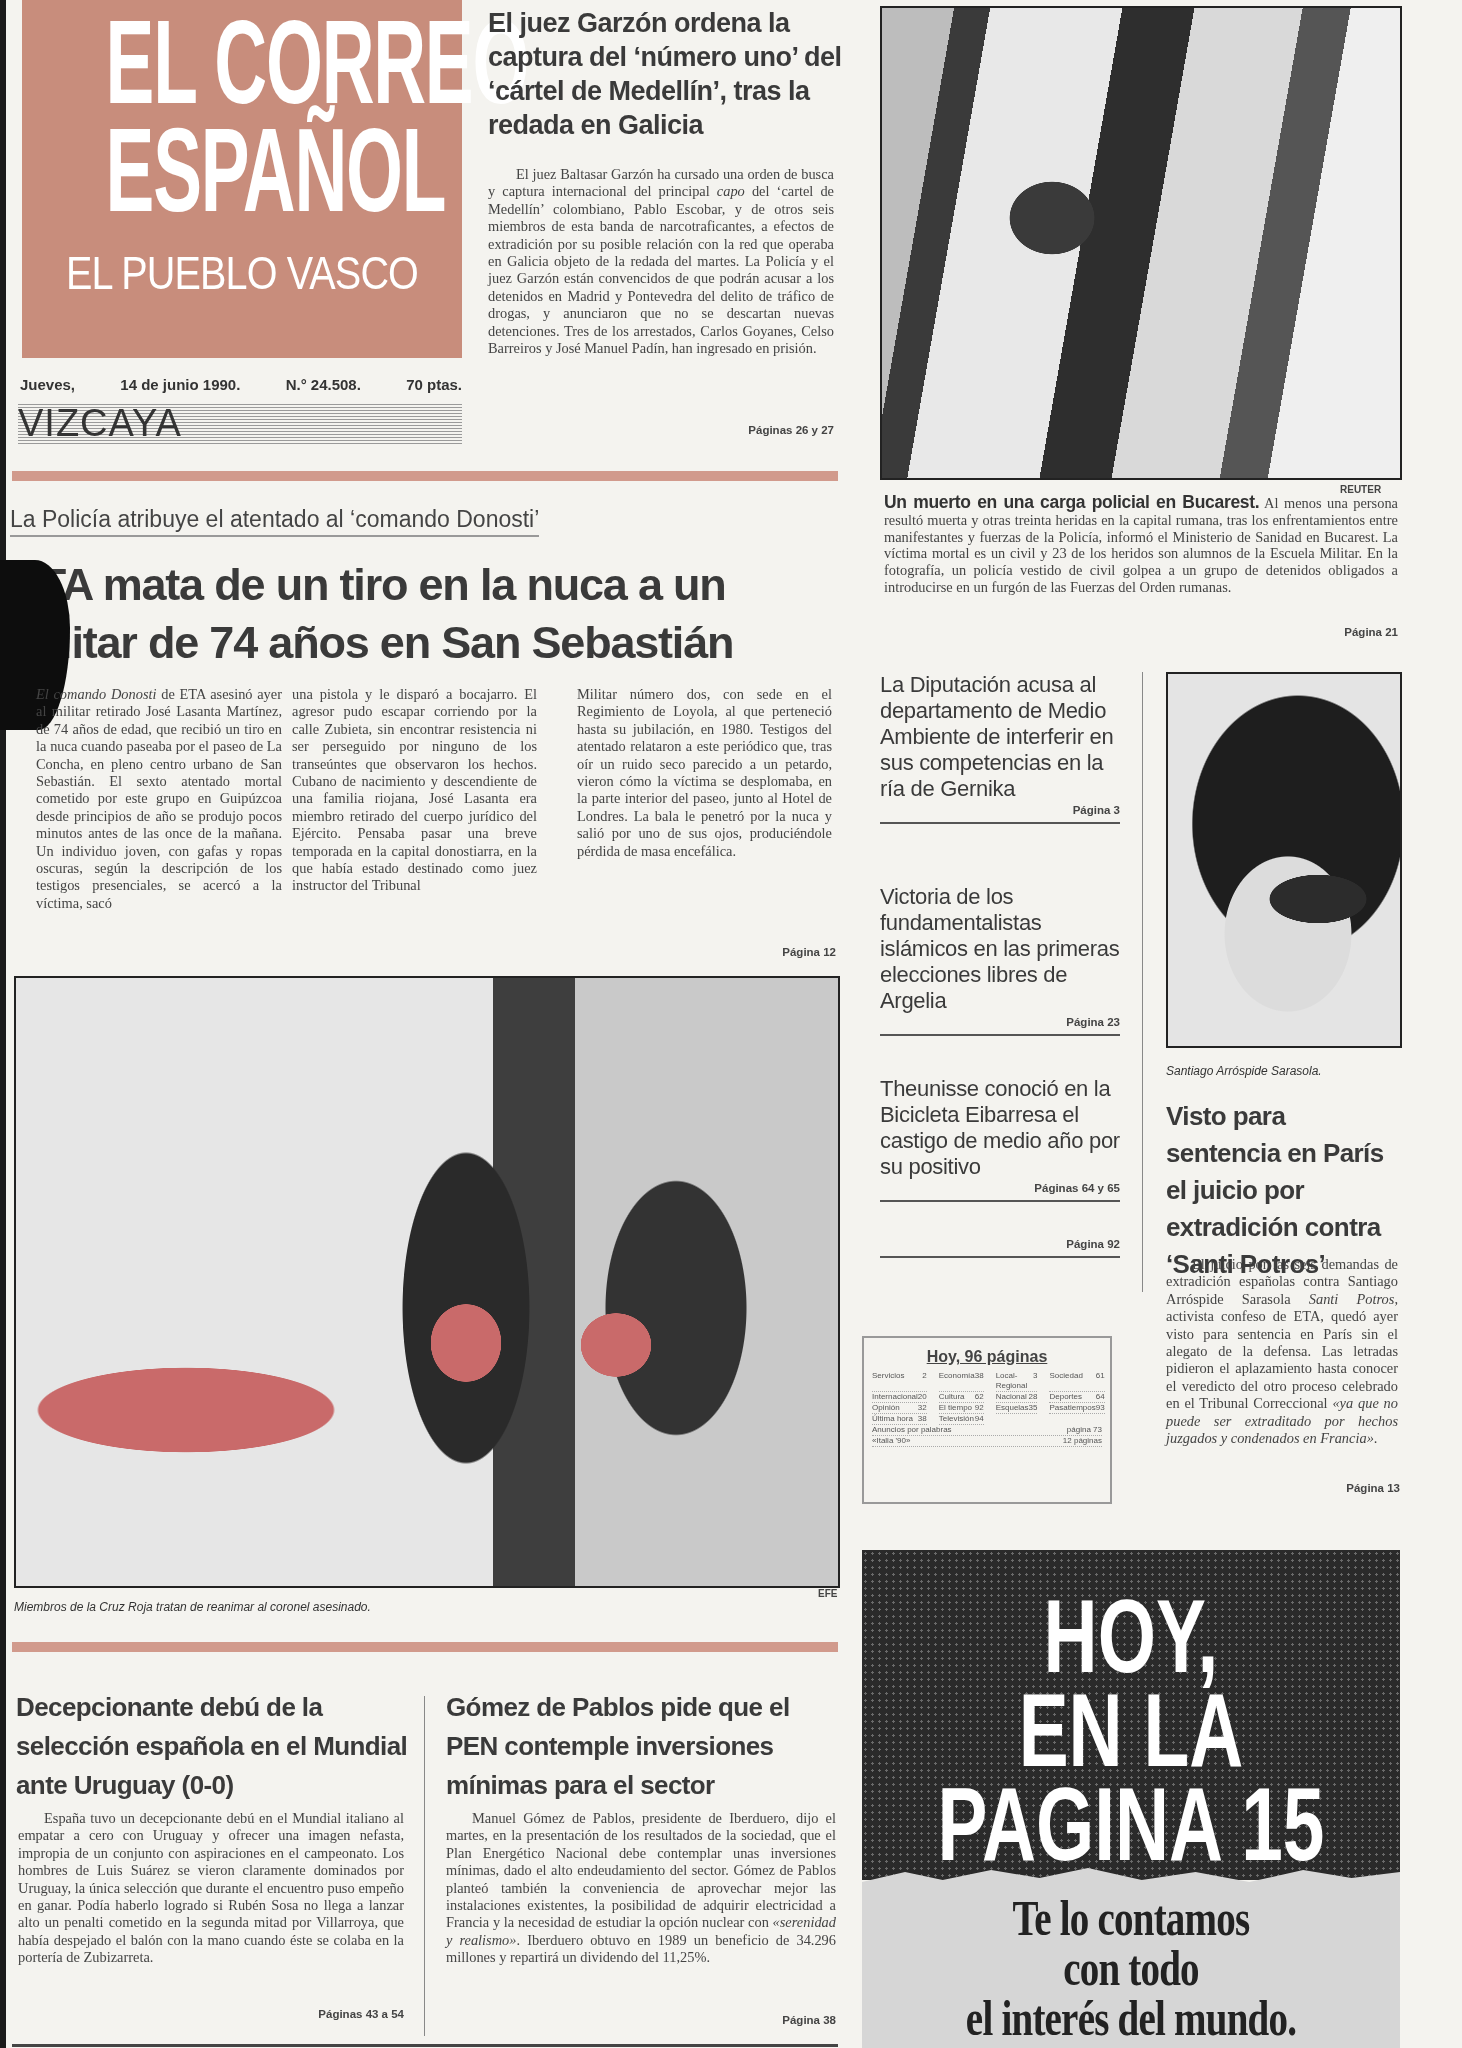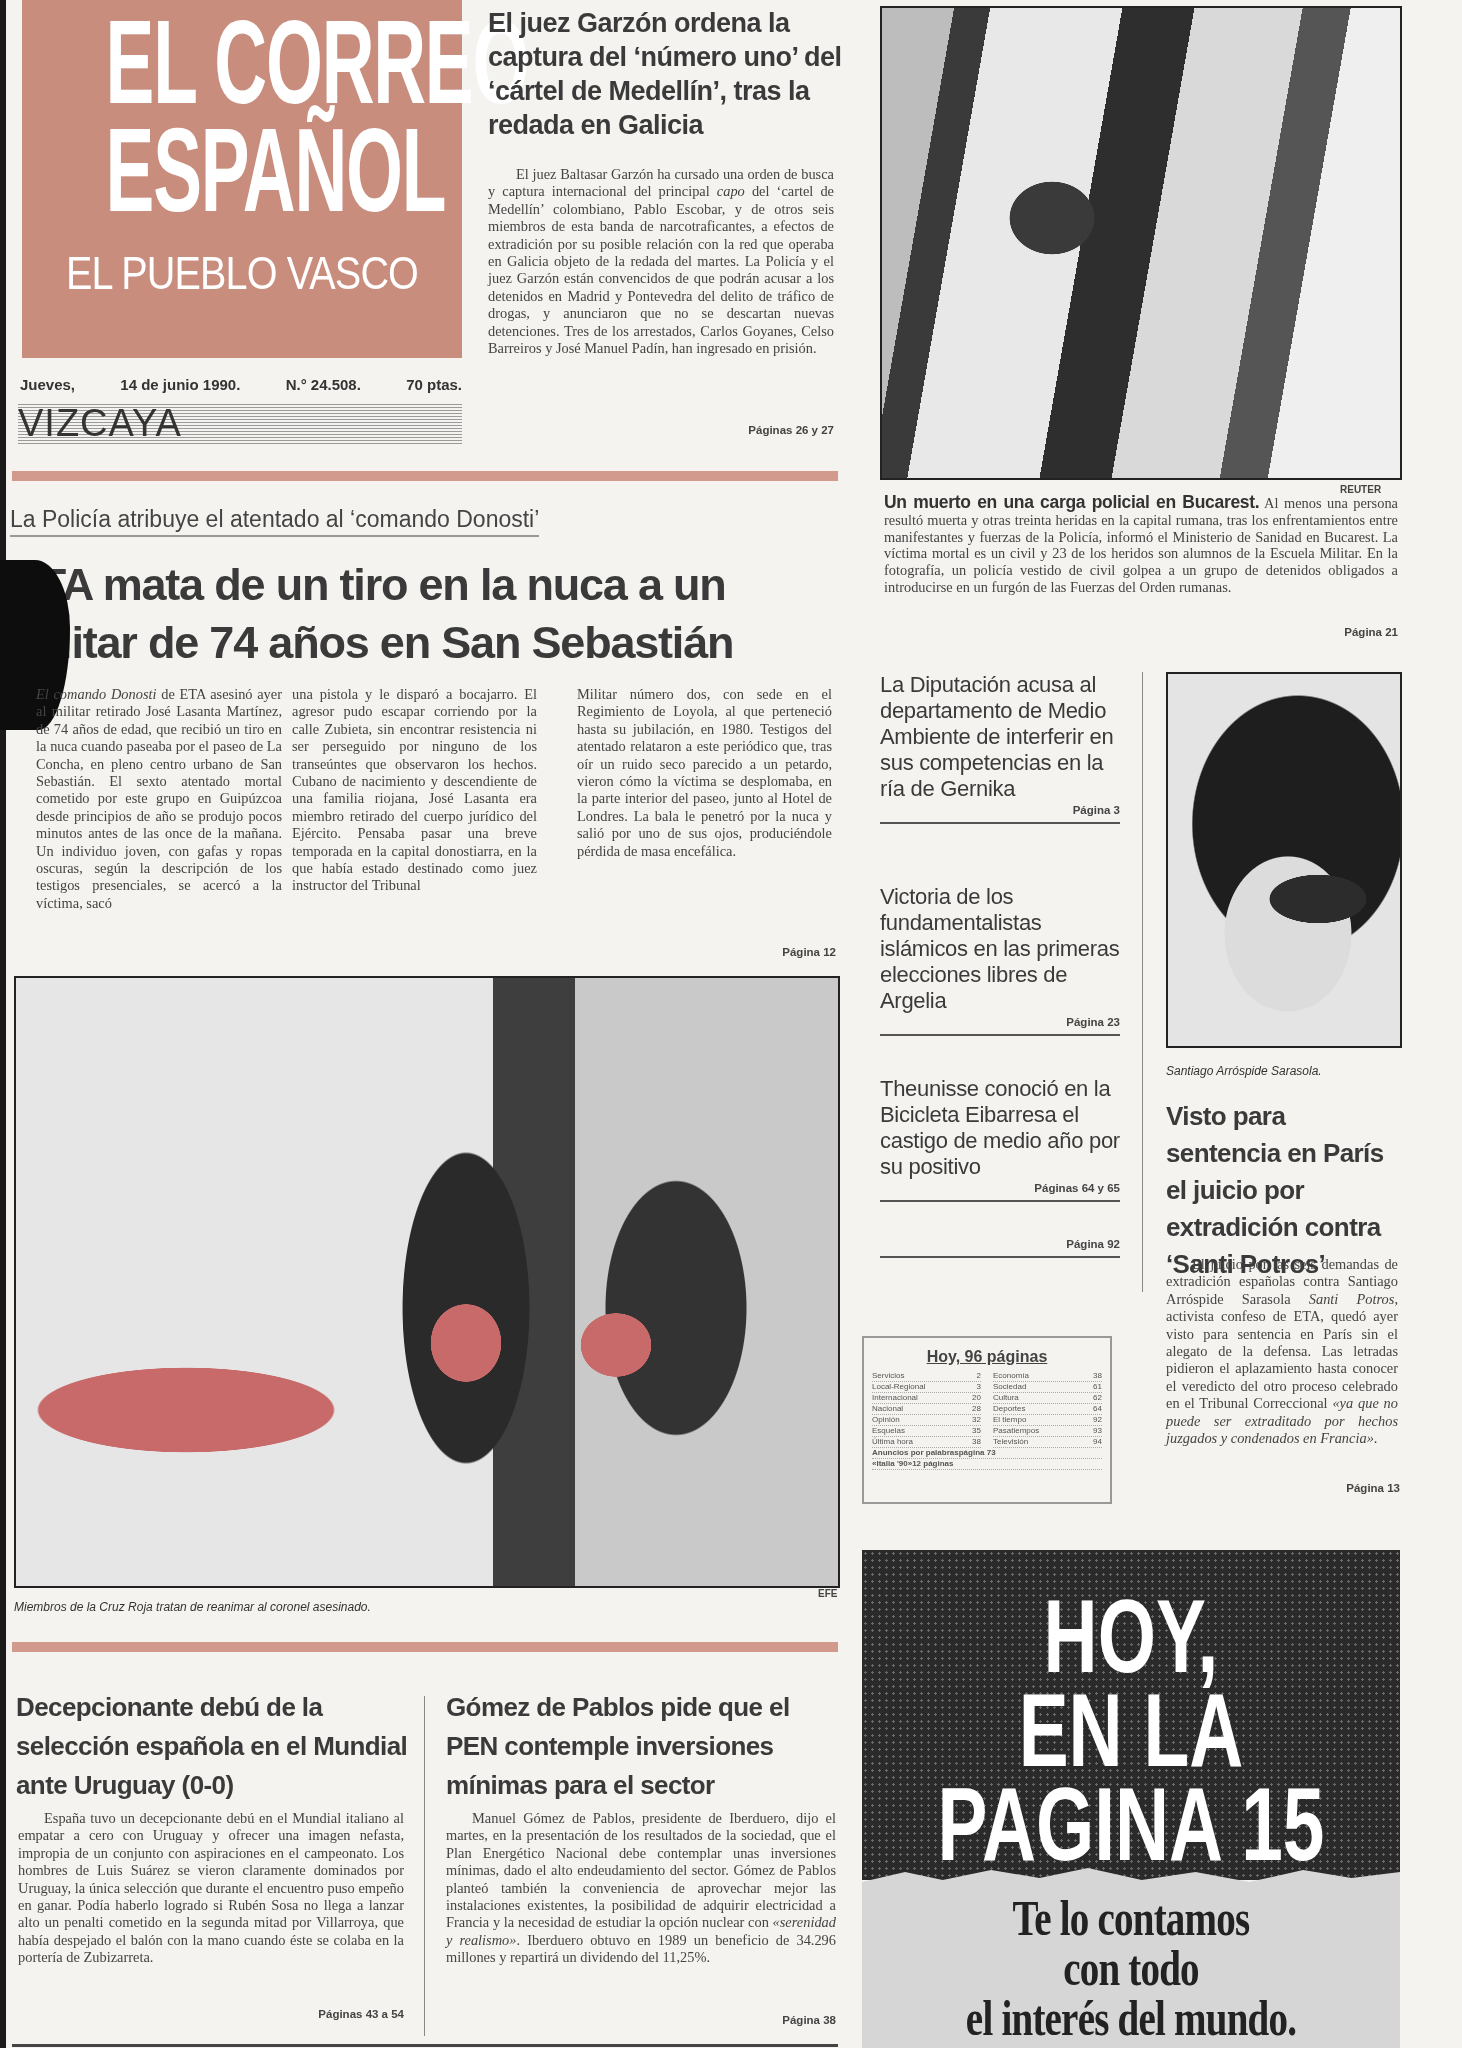--- a/index.html
+++ b/index.html
@@ -90,23 +90,23 @@
 
   
   .idx-item { left: 880px; width: 240px; }
   .idx-title { font-family: "Liberation Sans", sans-serif; font-size: 22px; line-height: 26px; color: #3a3a3a; letter-spacing: -0.3px; }
   .idx-ref { margin-top: 2px; }
   .idx-rule { height: 2px; background: #555; margin-top: 6px; }
 
   
   .contents { left: 862px; top: 1336px; width: 250px; height: 168px; border: 2px solid #999; padding: 4px 8px; box-sizing: border-box; }
   .contents-title { text-align: center; font-family: "Liberation Sans", sans-serif; font-weight: bold; font-size: 16px; color: #444; text-decoration: underline; margin: 6px 0 5px; }
-  .contents-grid { display: grid; grid-template-columns: 1fr 1fr; column-gap: 12px; font-family: "Liberation Sans", sans-serif; font-size: 8px; line-height: 10px; color: #555; }
+  .contents-grid { display: grid; grid-template-columns: 1fr 1fr 1fr 1fr; column-gap: 12px; font-family: "Liberation Sans", sans-serif; font-size: 8px; line-height: 10px; color: #555; }
   .c-row { display: flex; justify-content: space-between; border-bottom: 1px dotted #aaa; }
-  .c-wide { display: flex; font-family: "Liberation Sans", sans-serif; font-size: 8px; line-height: 10px; color: #555; border-bottom: 1px dotted #aaa; font-weight: bold; }
+  .c-wide { display: flex; justify-content: space-between; font-family: "Liberation Sans", sans-serif; font-size: 8px; line-height: 10px; color: #555; border-bottom: 1px dotted #aaa; }
 
   
   .portrait { left: 1166px; top: 672px; width: 232px; height: 372px;
     background:
       radial-gradient(ellipse 80px 40px at 150px 225px, #2c2c2c 0 60%, transparent 61%),
       radial-gradient(ellipse 90px 110px at 120px 260px, #dcdcdc 0 70%, transparent 71%),
       radial-gradient(ellipse 140px 170px at 130px 150px, #1e1e1e 0 75%, transparent 76%),
       #e4e4e4;
   }
   .portrait-caption { left: 1166px; top: 1064px; }

